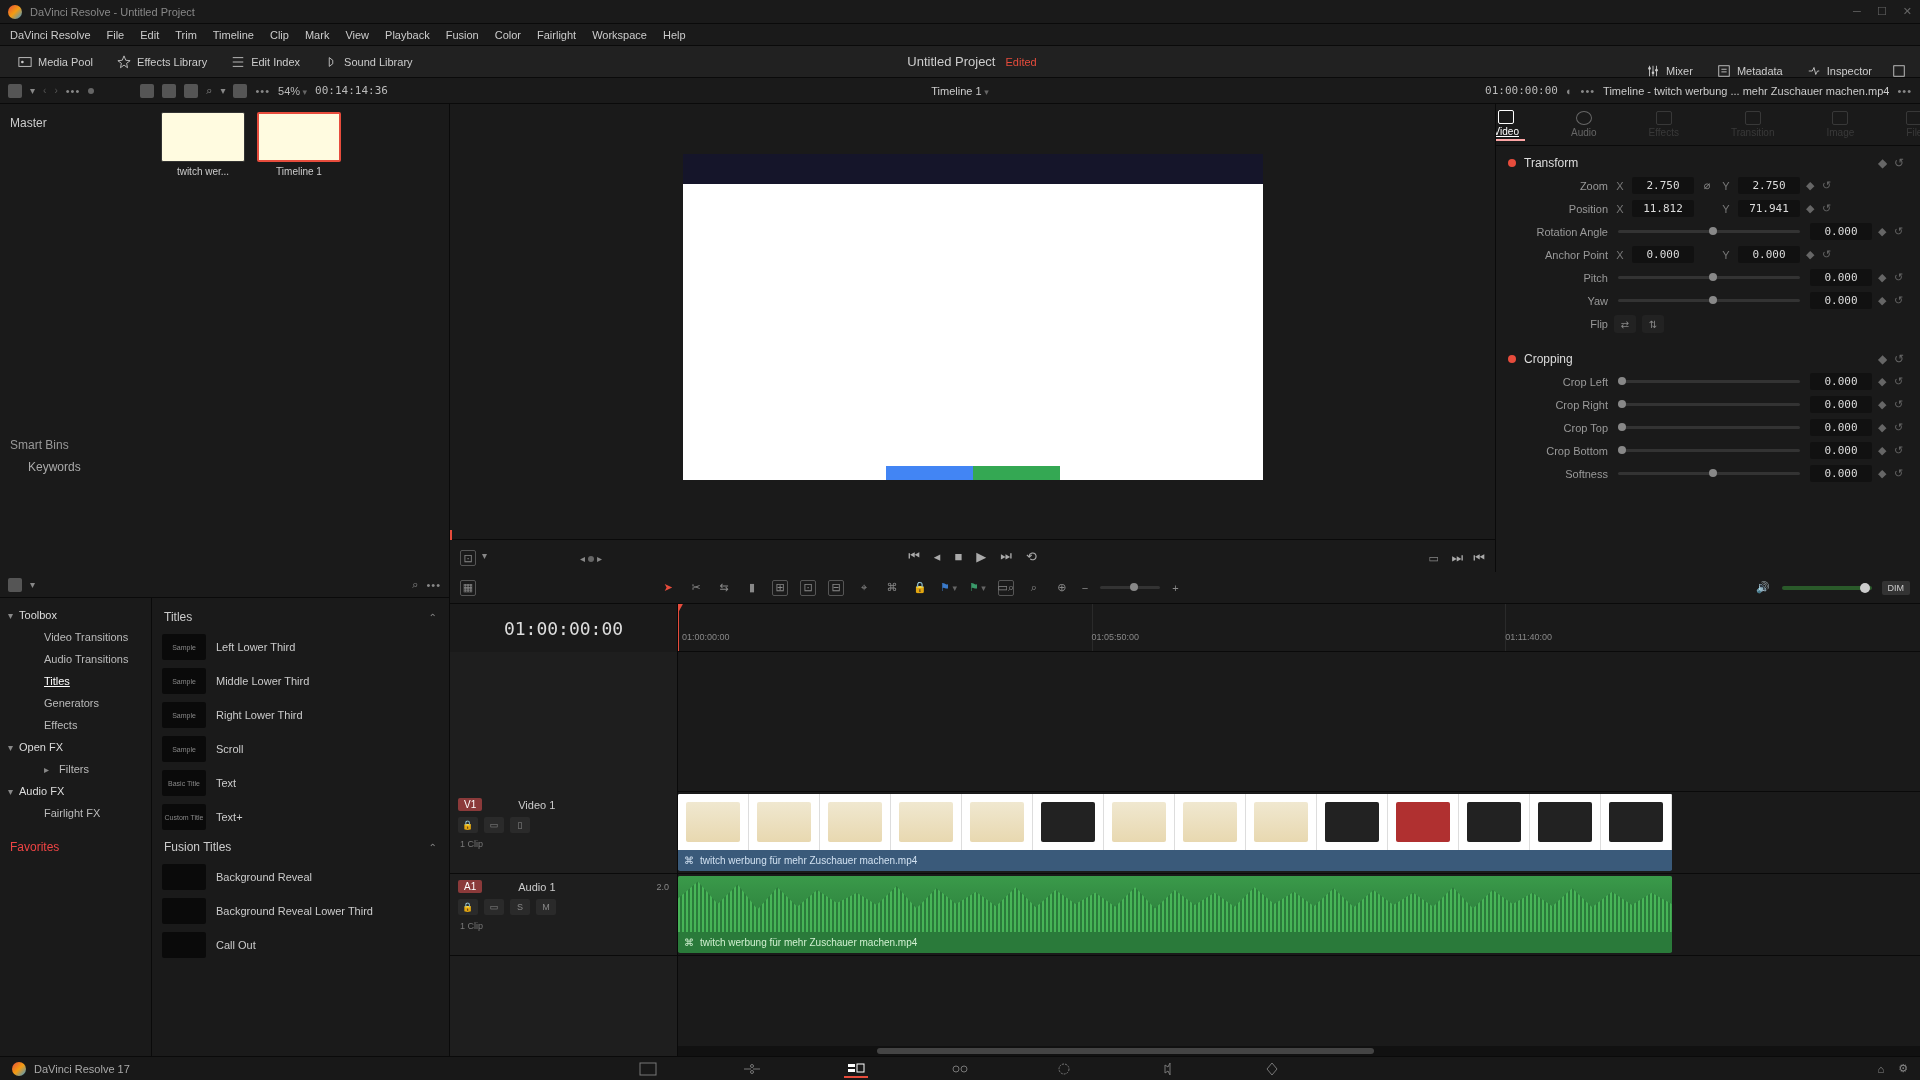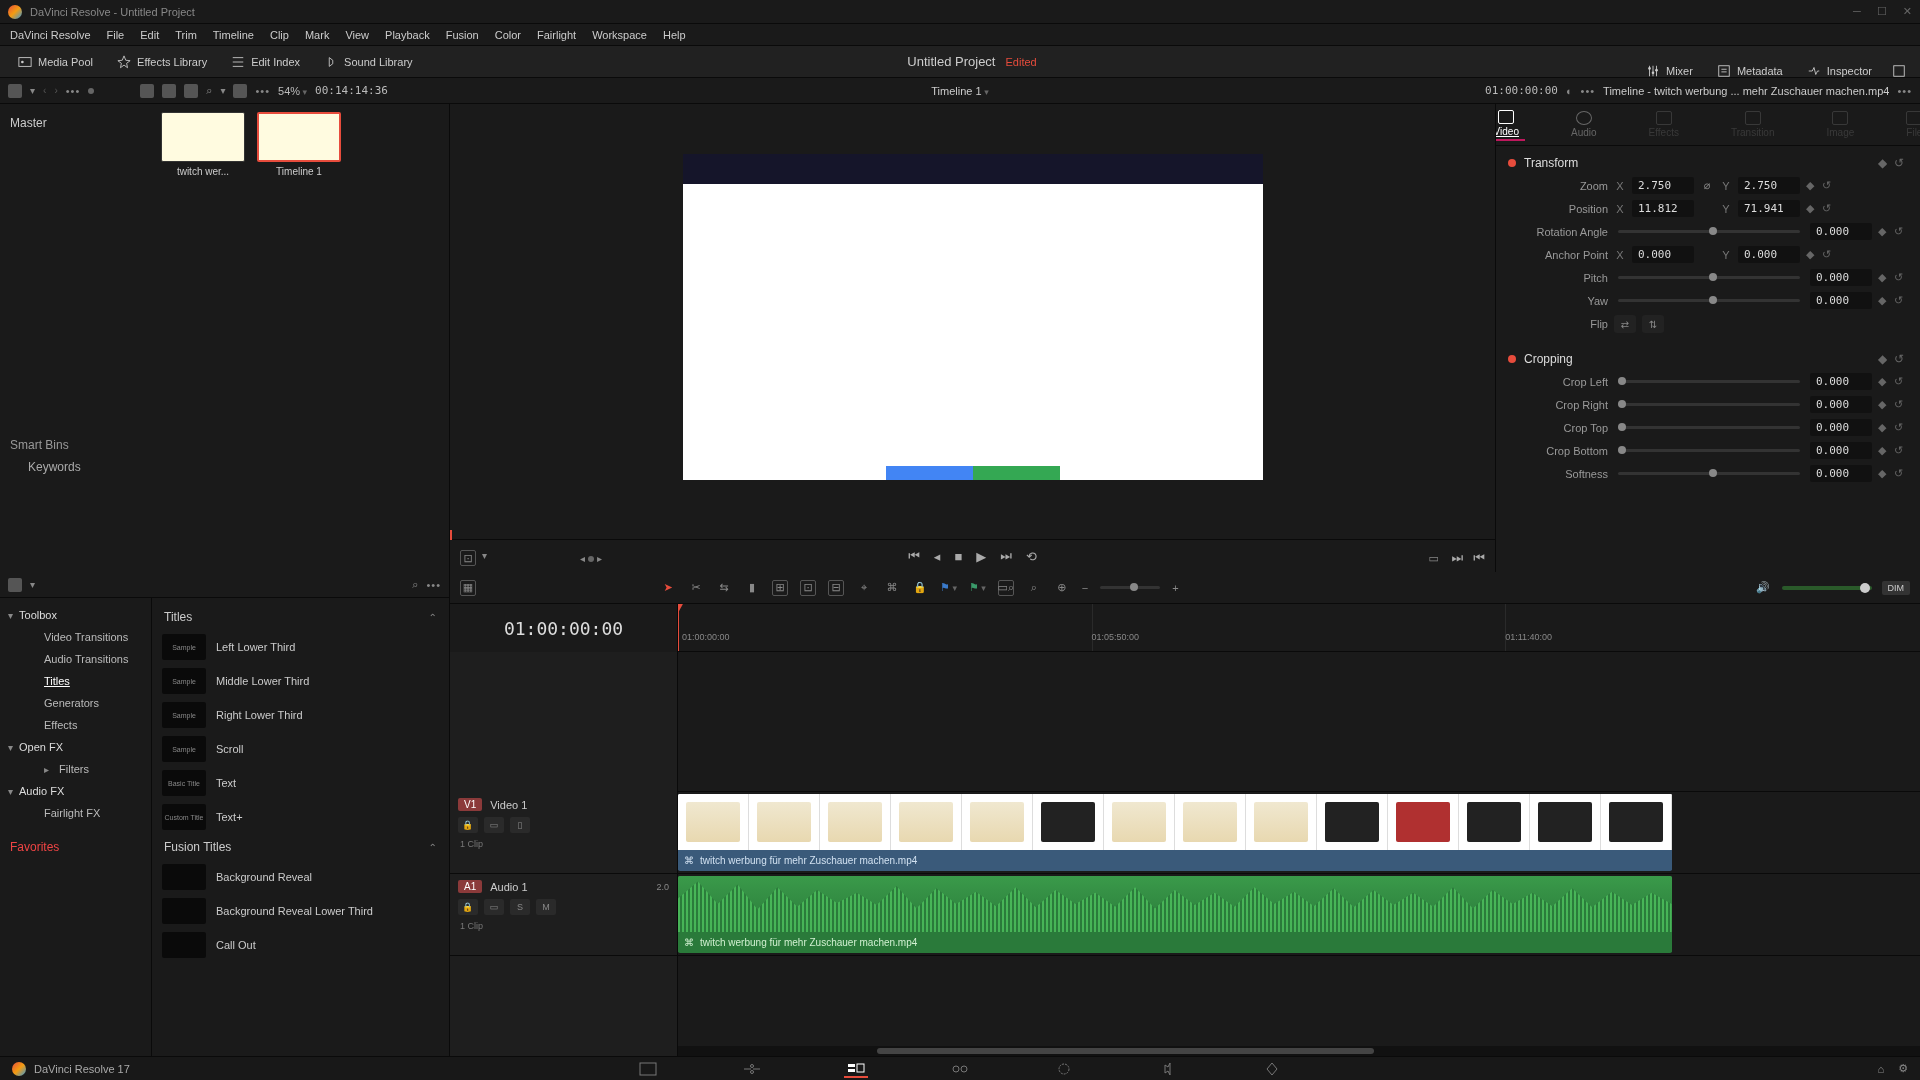--- a/index.html
+++ b/index.html
@@ -65,29 +65,29 @@
 .viewer-controls { height: 32px; display: flex; align-items: center; justify-content: center; gap: 14px; background: #1a1a1a; }
 .transport-btn { color: #aaa; font-size: 13px; cursor: pointer; }
 .viewer-ctrl-left { position: absolute; left: 10px; bottom: 6px; display: flex; gap: 6px; }
 .viewer-ctrl-mid { position: absolute; left: 130px; bottom: 8px; display: flex; gap: 3px; align-items:center; }
 .viewer-ctrl-right { position: absolute; right: 10px; bottom: 6px; display: flex; gap: 10px; }
 
 
 .inspector { width: 425px; background: #1a1a1a; border-left: 1px solid #0a0a0a; display: flex; flex-direction: column; overflow-y: auto; }
 .inspector-tabs { height: 42px; display: flex; align-items: center; justify-content: center; gap: 40px; border-bottom: 1px solid #0a0a0a; }
 .insp-tab { display: flex; flex-direction: column; align-items: center; gap: 2px; font-size: 10px; color: #666; cursor: pointer; padding: 2px 6px; }
-.insp-tab.active { color: #fff; border-bottom: 2px solid #be185d; text-decoration: underline; }
+.insp-tab.active { color: #fff; border-bottom: 2px solid #fca5a5; text-decoration: underline; }
 .insp-tab .icon { width: 16px; height: 14px; border: 1px solid currentColor; border-radius: 2px; }
 .insp-section { padding: 6px 12px; }
 .insp-header { display: flex; align-items: center; gap: 8px; padding: 4px 0; font-size: 12px; color: #ddd; }
 .insp-dot { width: 8px; height: 8px; background: #e74c3c; border-radius: 50%; }
 .insp-row { display: flex; align-items: center; gap: 6px; padding: 3px 0; font-size: 11px; }
 .insp-label { width: 100px; text-align: right; color: #999; }
 .insp-xy { width: 12px; color: #777; text-align: center; }
-.insp-val { width: 62px; background: #111; padding: 2px 6px; text-align: left; color: #ddd; border-radius: 2px; font-family: monospace; }
+.insp-val { width: 62px; background: #111; padding: 2px 6px; text-align: center; color: #ddd; border-radius: 2px; font-family: monospace; }
 .insp-slider { flex: 1; height: 3px; background: #333; position: relative; border-radius: 2px; margin: 0 4px; }
 .insp-slider-handle { position: absolute; top: -3px; width: 8px; height: 8px; background: #888; border-radius: 50%; }
 .insp-link { width: 14px; color: #888; text-align: center; }
 .insp-kf { width: 10px; color: #666; cursor: pointer; }
 .insp-reset { width: 14px; color: #666; cursor: pointer; }
 .insp-hdr-right { margin-left: auto; display: flex; gap: 6px; }
 .flip-btn { width: 22px; height: 18px; background: #222; border-radius: 3px; display: inline-flex; align-items:center; justify-content:center; color: #888; font-size: 10px; }
 
 
 .effects-panel { width: 450px; background: #1a1a1a; border-right: 1px solid #0a0a0a; display: flex; }
@@ -115,21 +115,21 @@
 .vol-handle { position: absolute; right: 2px; top: -3px; width: 10px; height: 10px; background: #ccc; border-radius: 50%; }
 .dim-badge { background: #333; padding: 2px 6px; border-radius: 2px; font-size: 9px; color: #ccc; }
 
 .timeline-body { flex: 1; display: flex; position: relative; }
 .track-headers { width: 228px; background: #1e1e1e; border-right: 1px solid #0a0a0a; }
 .timecode-big { height: 48px; display: flex; align-items: center; justify-content: center; font-family: monospace; font-size: 18px; color: #ddd; background: #1a1a1a; }
 .track-header { padding: 6px 8px; border-bottom: 1px solid #0a0a0a; display: flex; flex-direction: column; gap: 6px; }
 .track-header-row { display: flex; align-items: center; gap: 8px; }
 .track-badge { background: #8b3a3a; color: #fff; padding: 1px 6px; border-radius: 2px; font-size: 10px; }
 .track-badge.audio { background: #8b3a3a; }
-.track-name { font-size: 11px; color: #ccc; }
+.track-name { font-size: 11px; color: #ccc; margin-left: 28px; }
 .track-meta { font-size: 9px; color: #777; margin-left: 2px; }
 .track-ctrl-row { display: flex; gap: 6px; }
 .track-ctrl { width: 20px; height: 16px; background: #2a2a2a; border-radius: 2px; display: flex; align-items: center; justify-content: center; font-size: 9px; color: #888; cursor: pointer; }
 
 .tracks-area { flex: 1; position: relative; overflow: hidden; background: #1a1a1a; }
 .ruler { height: 48px; background: #1a1a1a; position: relative; border-bottom: 1px solid #0a0a0a; }
 .ruler-tick { position: absolute; top: 28px; font-size: 9px; color: #888; }
 .ruler-line { position: absolute; top: 0; bottom: 0; width: 1px; background: #2a2a2a; }
 .playhead { position: absolute; top: 0; bottom: 0; left: 0; width: 1px; background: #e74c3c; z-index: 10; }
 .playhead-head { position: absolute; top: -2px; left: -5px; width: 11px; height: 10px; background: #e74c3c; clip-path: polygon(0 0, 100% 0, 50% 100%); }

